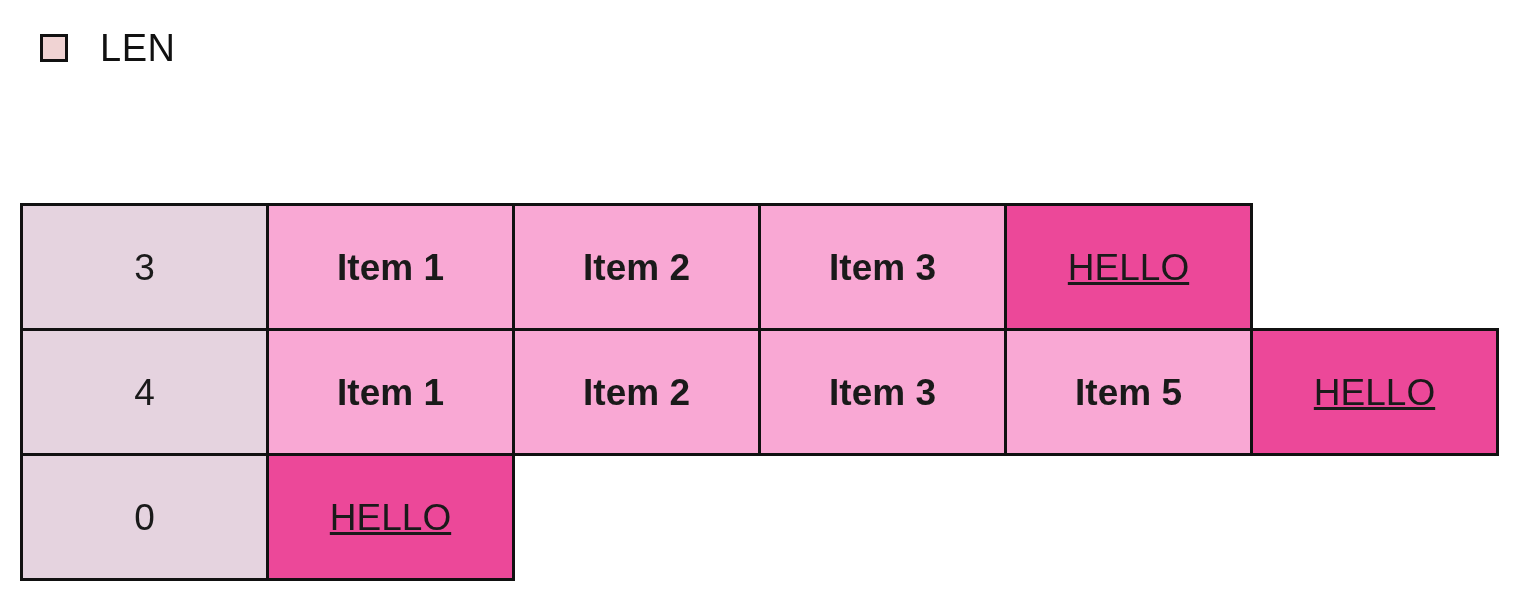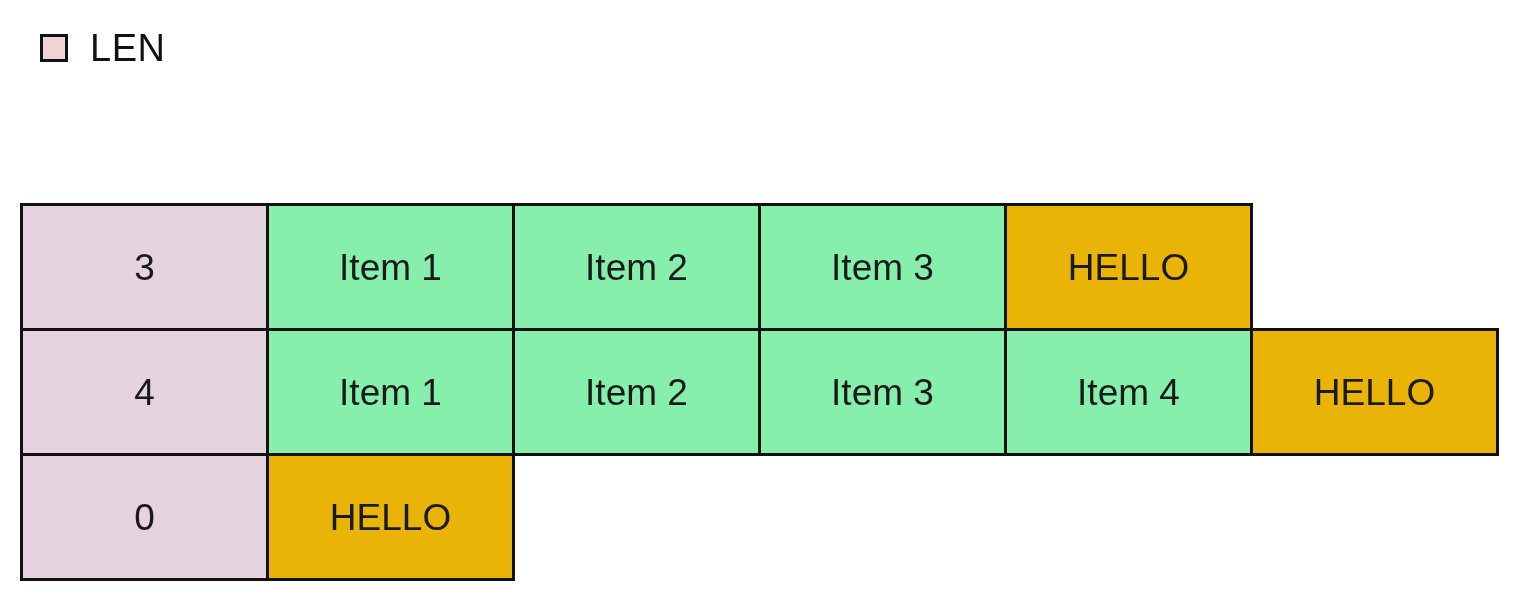--- a/index.html
+++ b/index.html
@@ -30,21 +30,21 @@
     height: 47px;
   }
   .legend-swatch {
     width: 28px;
     height: 28px;
     box-sizing: border-box;
     border: 3px solid #111111;
     flex: 0 0 auto;
   }
   .legend-label {
-    margin-left: 22px;
+    margin-left: 32px;
     font-size: 38px;
     line-height: 38px;
     letter-spacing: 0.5px;
     color: #111111;
     white-space: nowrap;
   }
 
   
   #table {
     position: absolute;
@@ -69,22 +69,22 @@
     justify-content: center;
     font-size: 37px;
     line-height: 37px;
     color: #1a1a1a;
     white-space: nowrap;
   }
   .cell:first-child {
     margin-left: 0;
   }
   .cell.len  { background: #e5d3df; }
-  .cell.lst  { background: #86efac; }
-  .cell.fld  { background: #eab308; }
+  .cell.lst  { background: #f9a8d4; font-weight: bold; }
+  .cell.fld  { background: #ec4899; text-decoration: underline; }
 </style>
 </head>
 <body>
 
 <div id="legend">
     <div class="legend-row">
       <span class="legend-swatch" style="background: rgb(240, 211, 211);"></span>
       <span class="legend-label">LEN</span>
     </div>
   </div>
@@ -95,20 +95,20 @@
       <div class="cell lst">Item 1</div>
       <div class="cell lst">Item 2</div>
       <div class="cell lst">Item 3</div>
       <div class="cell fld">HELLO</div>
     </div>
     <div class="trow">
       <div class="cell len">4</div>
       <div class="cell lst">Item 1</div>
       <div class="cell lst">Item 2</div>
       <div class="cell lst">Item 3</div>
-      <div class="cell lst">Item 4</div>
+      <div class="cell lst">Item 5</div>
       <div class="cell fld">HELLO</div>
     </div>
     <div class="trow">
       <div class="cell len">0</div>
       <div class="cell fld">HELLO</div>
     </div>
   </div>
 
 </body></html>

